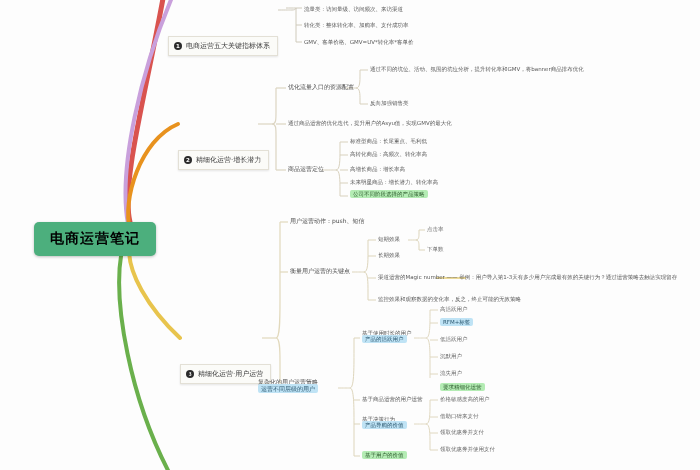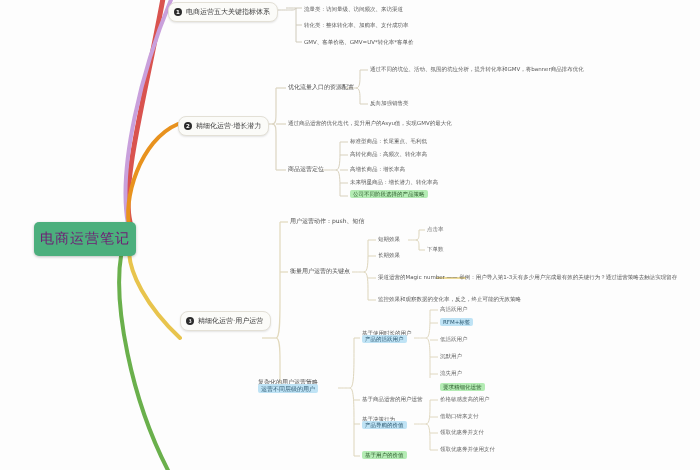--- a/index.html
+++ b/index.html
@@ -8,31 +8,31 @@
     font-family:"DejaVu Sans","Liberation Sans",sans-serif;
     position:relative;
   }
   #canvas{position:absolute;inset:0;width:700px;height:470px;}
   svg.links{position:absolute;left:0;top:0;width:700px;height:470px;}
 
   .node{position:absolute;white-space:nowrap;box-sizing:border-box;}
 
   
   .root{
-    background:#4caf7d;color:#701a75;border-radius:5px;
-    font-size:14px;font-weight:normal;letter-spacing:1px;
-    padding:8px 6px;box-shadow:0 1px 3px rgba(0,0,0,.25);
+    background:#4caf7d;color:#000000;border-radius:5px;
+    font-size:14px;font-weight:bold;letter-spacing:1px;
+    padding:8px 16px;box-shadow:0 1px 3px rgba(0,0,0,.25);
   }
 
   
   .lvl1{
-    background:#fbfbf8;border:1px solid #e3e0d6;border-radius:8px;
+    background:#fbfbf8;border:1px solid #e3e0d6;border-radius:0;
     padding:4px 7px 4px 5px;font-size:7px;color:#3a3a3a;
     box-shadow:0 1px 2px rgba(0,0,0,.10);
-    display:flex;align-items:center;gap:4px;
+    display:flex;align-items:center;gap:4px;margin-top:34px;
   }
   .badge{
     width:8px;height:8px;border-radius:50%;background:#2b2b2b;color:#fff;
     font-size:5.5px;line-height:8px;text-align:center;flex:0 0 auto;
     font-weight:bold;
   }
 
   
   .lvl2{font-size:6px;color:#4a4a4a;line-height:1.15;}
   .lvl3{font-size:5.5px;color:#5a5a5a;line-height:1.15;}
@@ -155,21 +155,21 @@
   <div class="node lvl3" style="left:350px;top:138px;">标准型商品：长尾重点、毛利低</div>
   <div class="node lvl3" style="left:350px;top:151px;">高转化商品：高频次、转化率高</div>
   <div class="node lvl3" style="left:350px;top:166px;">高增长商品：增长率高</div>
   <div class="node lvl3" style="left:350px;top:179px;">未来明星商品：增长潜力、转化率高</div>
   <div class="node lvl3" style="left:350px;top:191px;">
     <span class="hl-green">公司不同阶段选择的产品策略</span>
   </div>
 
   <div class="node lvl3" style="left:288px;top:120px;">通过商品运营的优化迭代，提升用户的Asyu值，实现GMV的最大化</div>
 
-  <div class="node lvl1" style="left:180px;top:311px;font-family:Liberation Serif, serif;">
+  <div class="node lvl1" style="left:180px;top:330px;font-family:Liberation Serif, serif;">
     <span class="badge">3</span>
     <span>精细化运营·用户运营</span>
   </div>
 
   <div class="node lvl2" style="left:290px;top:218px;">用户运营动作：push、短信</div>
 
   <div class="node lvl2" style="left:290px;top:268px;">衡量用户运营的关键点</div>
   <div class="node lvl3" style="left:378px;top:236px;">短期效果</div>
   <div class="node lvl4" style="left:427px;top:226px;">点击率</div>
   <div class="node lvl4" style="left:427px;top:246px;">下单数</div>

